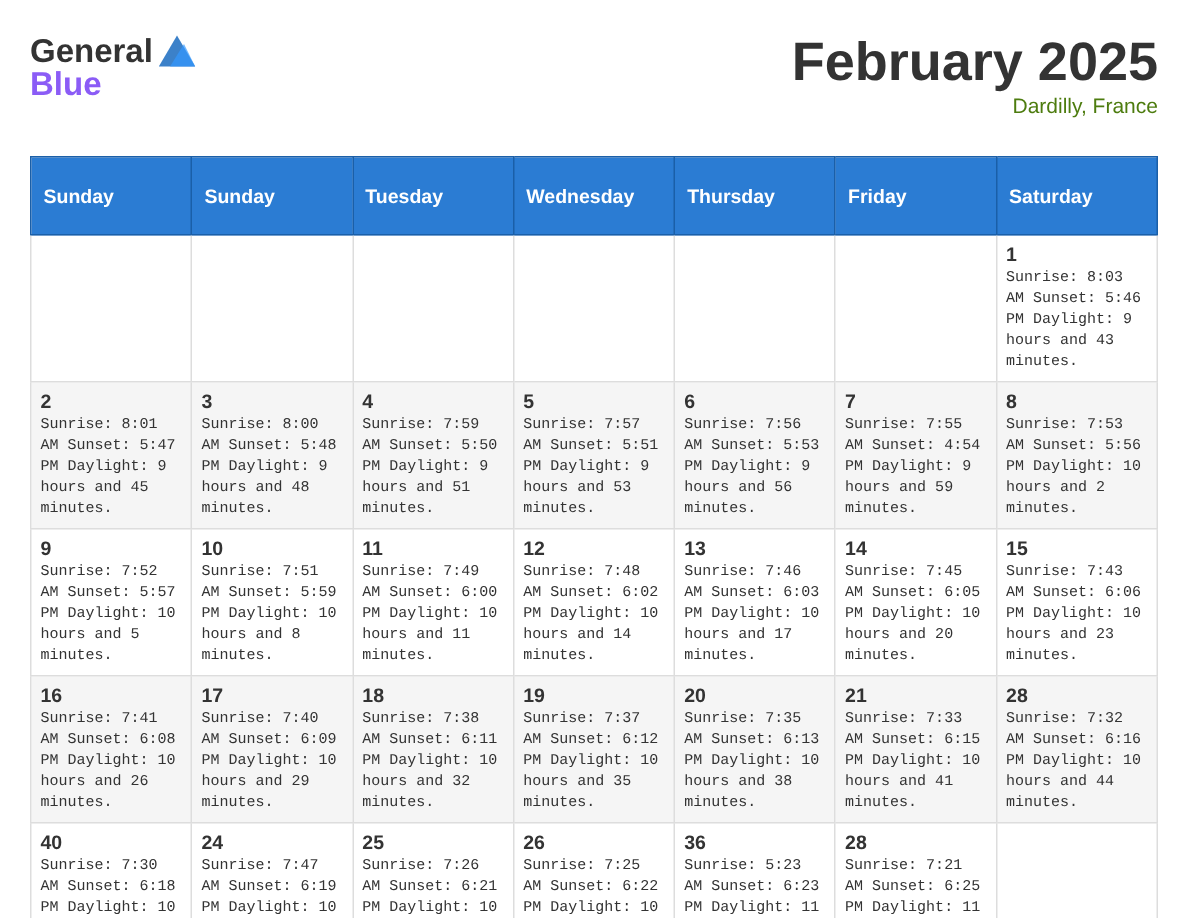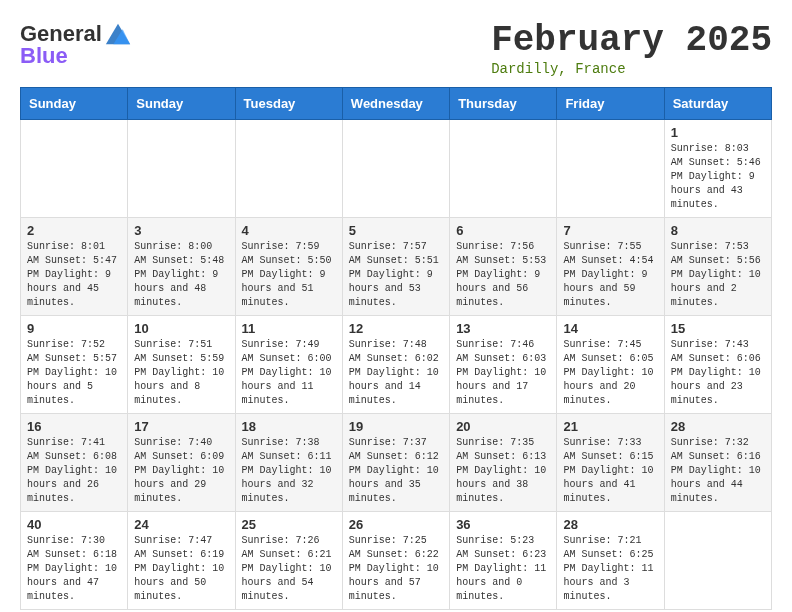--- a/index.html
+++ b/index.html
@@ -7,62 +7,61 @@
       font-family: Arial, sans-serif;
       background: #fff;
       width: 792px;
       min-height: 612px;
       padding: 20px;
     }
     .header {
       display: flex;
       justify-content: space-between;
       align-items: flex-start;
-      margin-bottom: 10px;
+      margin-bottom: 26px;
     }
     .logo {
       display: flex;
       align-items: center;
     }
     .logo-text {
       font-size: 22px;
       font-weight: bold;
       line-height: 1.1;
     }
     .logo-general { color: #333; }
     .logo-blue { color: #8b5cf6; }
     .logo-icon {
       width: 28px;
       height: 28px;
       margin-left: 2px;
     }
     .title-block {
-      text-align: left;
-      font-family: Liberation Mono, monospace;
+      text-align: right;
     }
     .month-title {
       font-size: 36px;
       font-weight: bold;
       color: #333;
     }
     .location {
       font-size: 14px;
       color: #4d7c0f;
     }
     .calendar {
       width: 100%;
       border-collapse: collapse;
       border: 1px solid #ccc;
     }
     .calendar th {
       background: #2b7cd3;
       color: #fff;
       font-size: 13px;
       font-weight: bold;
-      padding: 8px 8px;
+      padding: 18px 8px;
       text-align: left;
       border: 1px solid #1a5fa8;
     }
     .calendar td {
       vertical-align: top;
       padding: 5px 6px;
       border: 1px solid #ddd;
       background: #fff;
       width: 107px;
       min-height: 80px;

